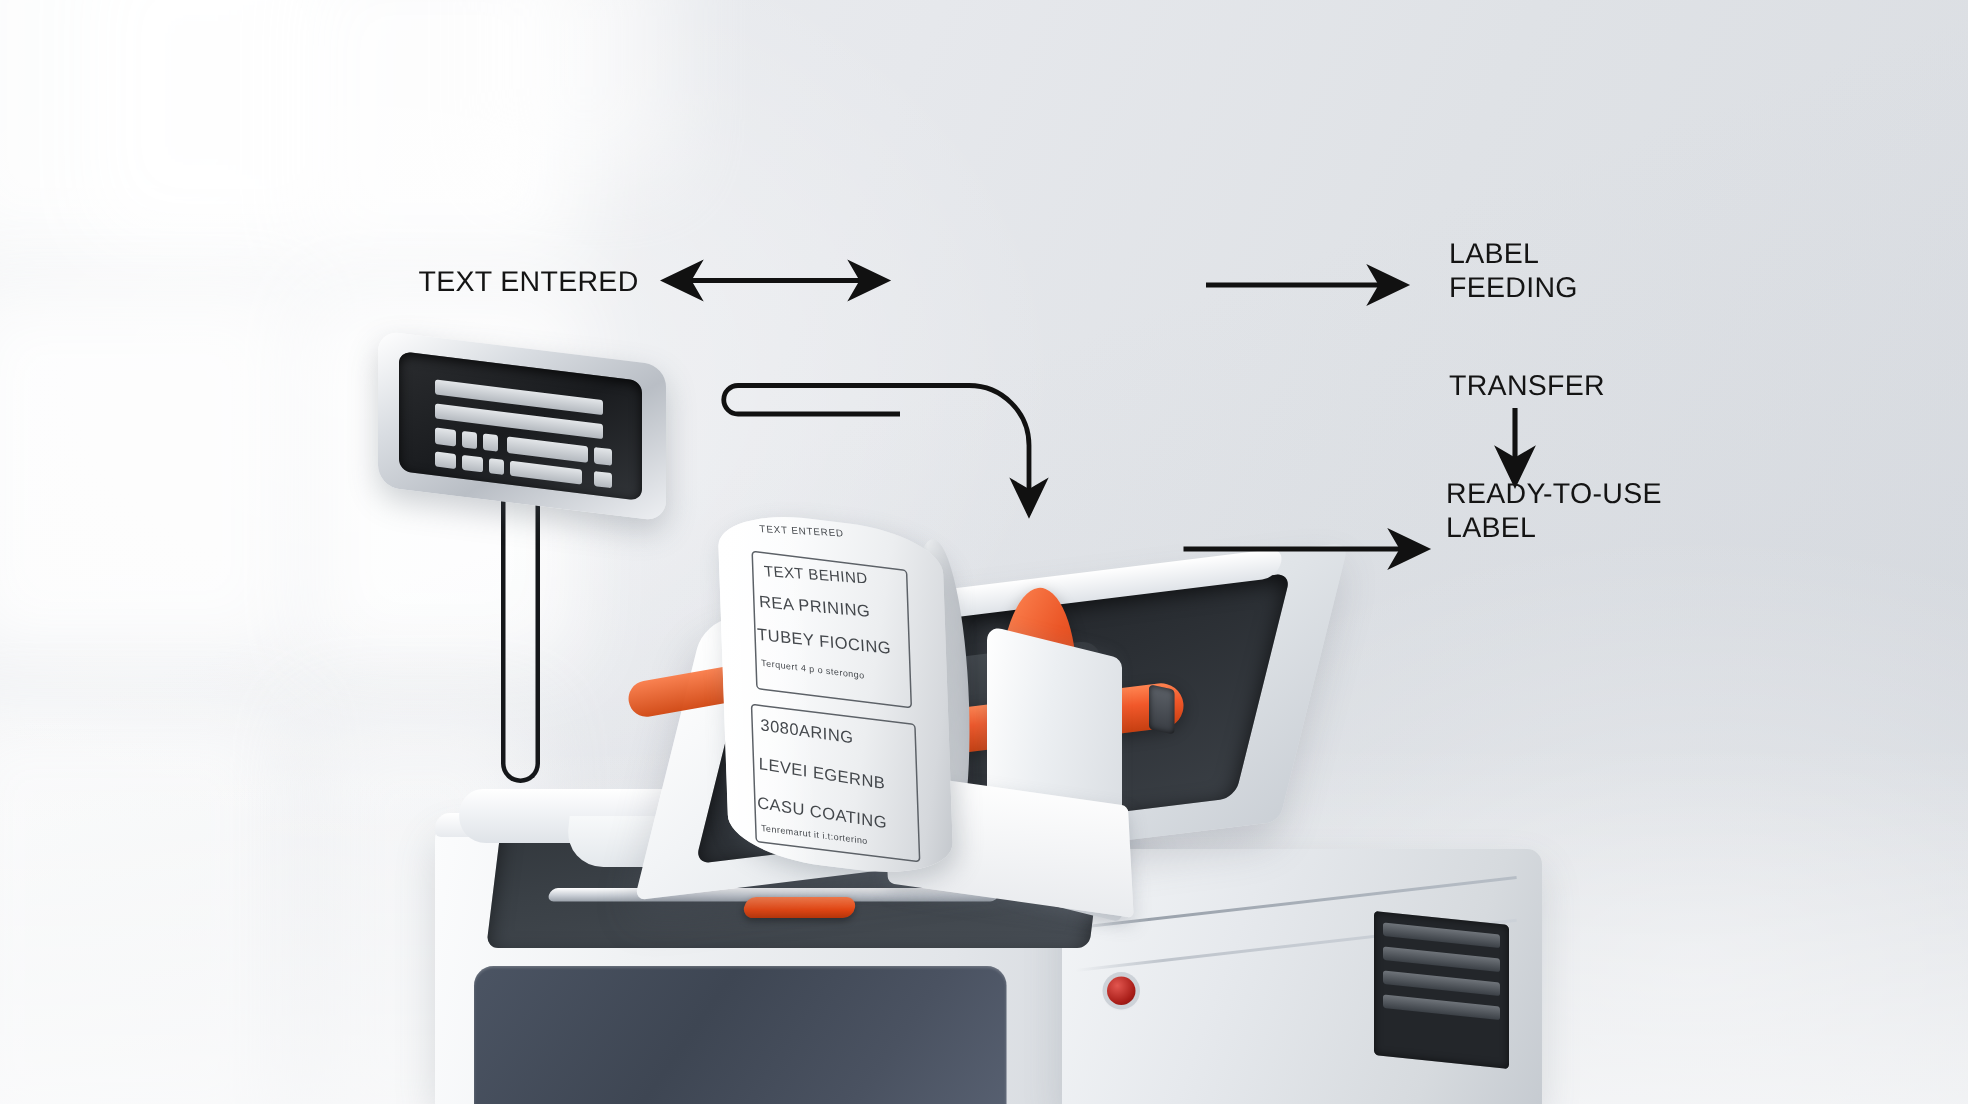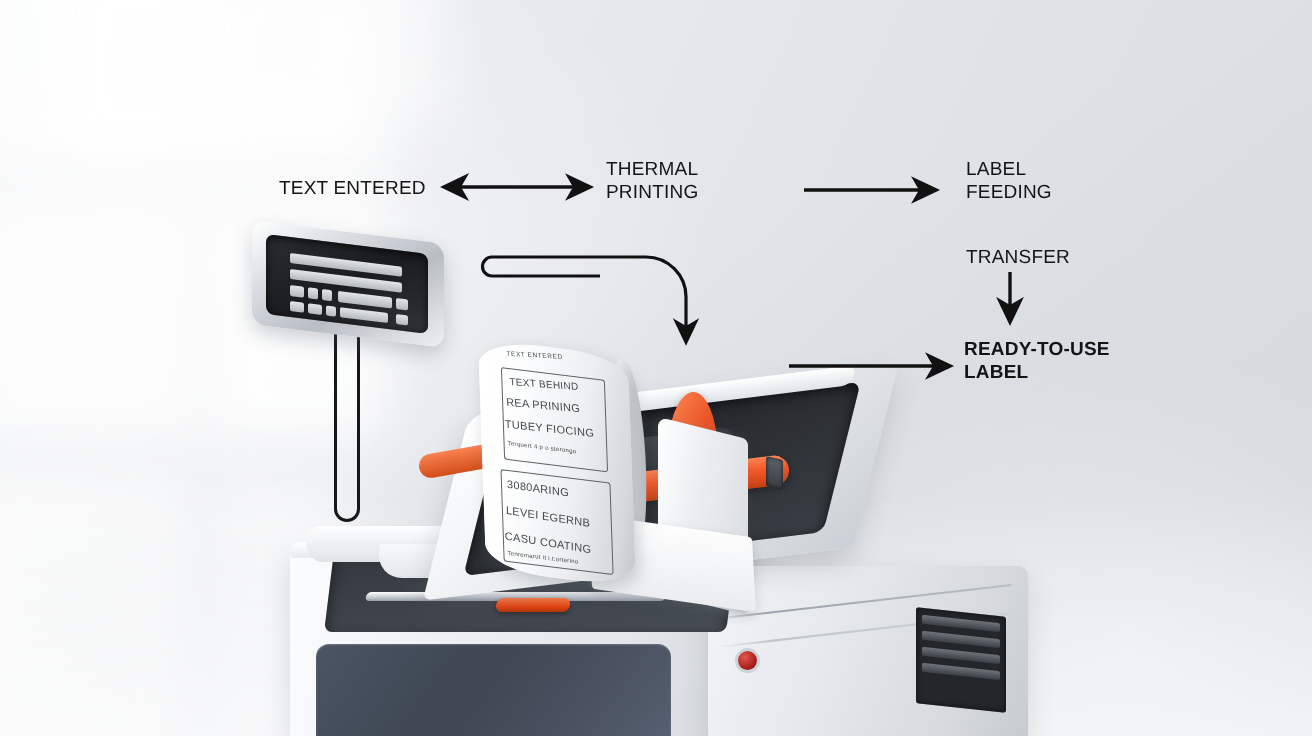--- a/index.html
+++ b/index.html
@@ -457,25 +457,23 @@
     <line x1="1010" y1="272" x2="1010" y2="322" stroke="#111" stroke-width="3.4" marker-end="url(#ah)"></line>
 
     <line x1="789" y1="366" x2="950" y2="366" stroke="#111" stroke-width="3.4" marker-end="url(#ah)"></line>
 
     <path d="M 600 276 L 492 276 A 9.5 9.5 0 0 1 492 257 L 646 257 A 40 40 0 0 1 686 297 L 686 342" fill="none" stroke="#111" stroke-width="3.2" stroke-linecap="butt" marker-end="url(#ah)"></path>
   </svg>
 
   <div class="anno" style="left:279px; top:177px;">TEXT ENTERED</div>
 
   <div class="anno-stack" style="left:606px; top:158px; width:230px; height:48px;">
-    <div class="anno">THERMAL
-PRINTING</div>
   </div>
 
   <div class="anno" style="left:966px; top:158px;">LABEL
 FEEDING</div>
 
   <div class="anno" style="left:966px; top:246px;">TRANSFER</div>
 
-  <div class="anno" style="left:964px; top:338px;font-weight:bold;">READY-TO-USE
+  <div class="anno" style="left:964px; top:318px;">READY-TO-USE
 LABEL</div>
 
 </div>
 
 </body></html>

